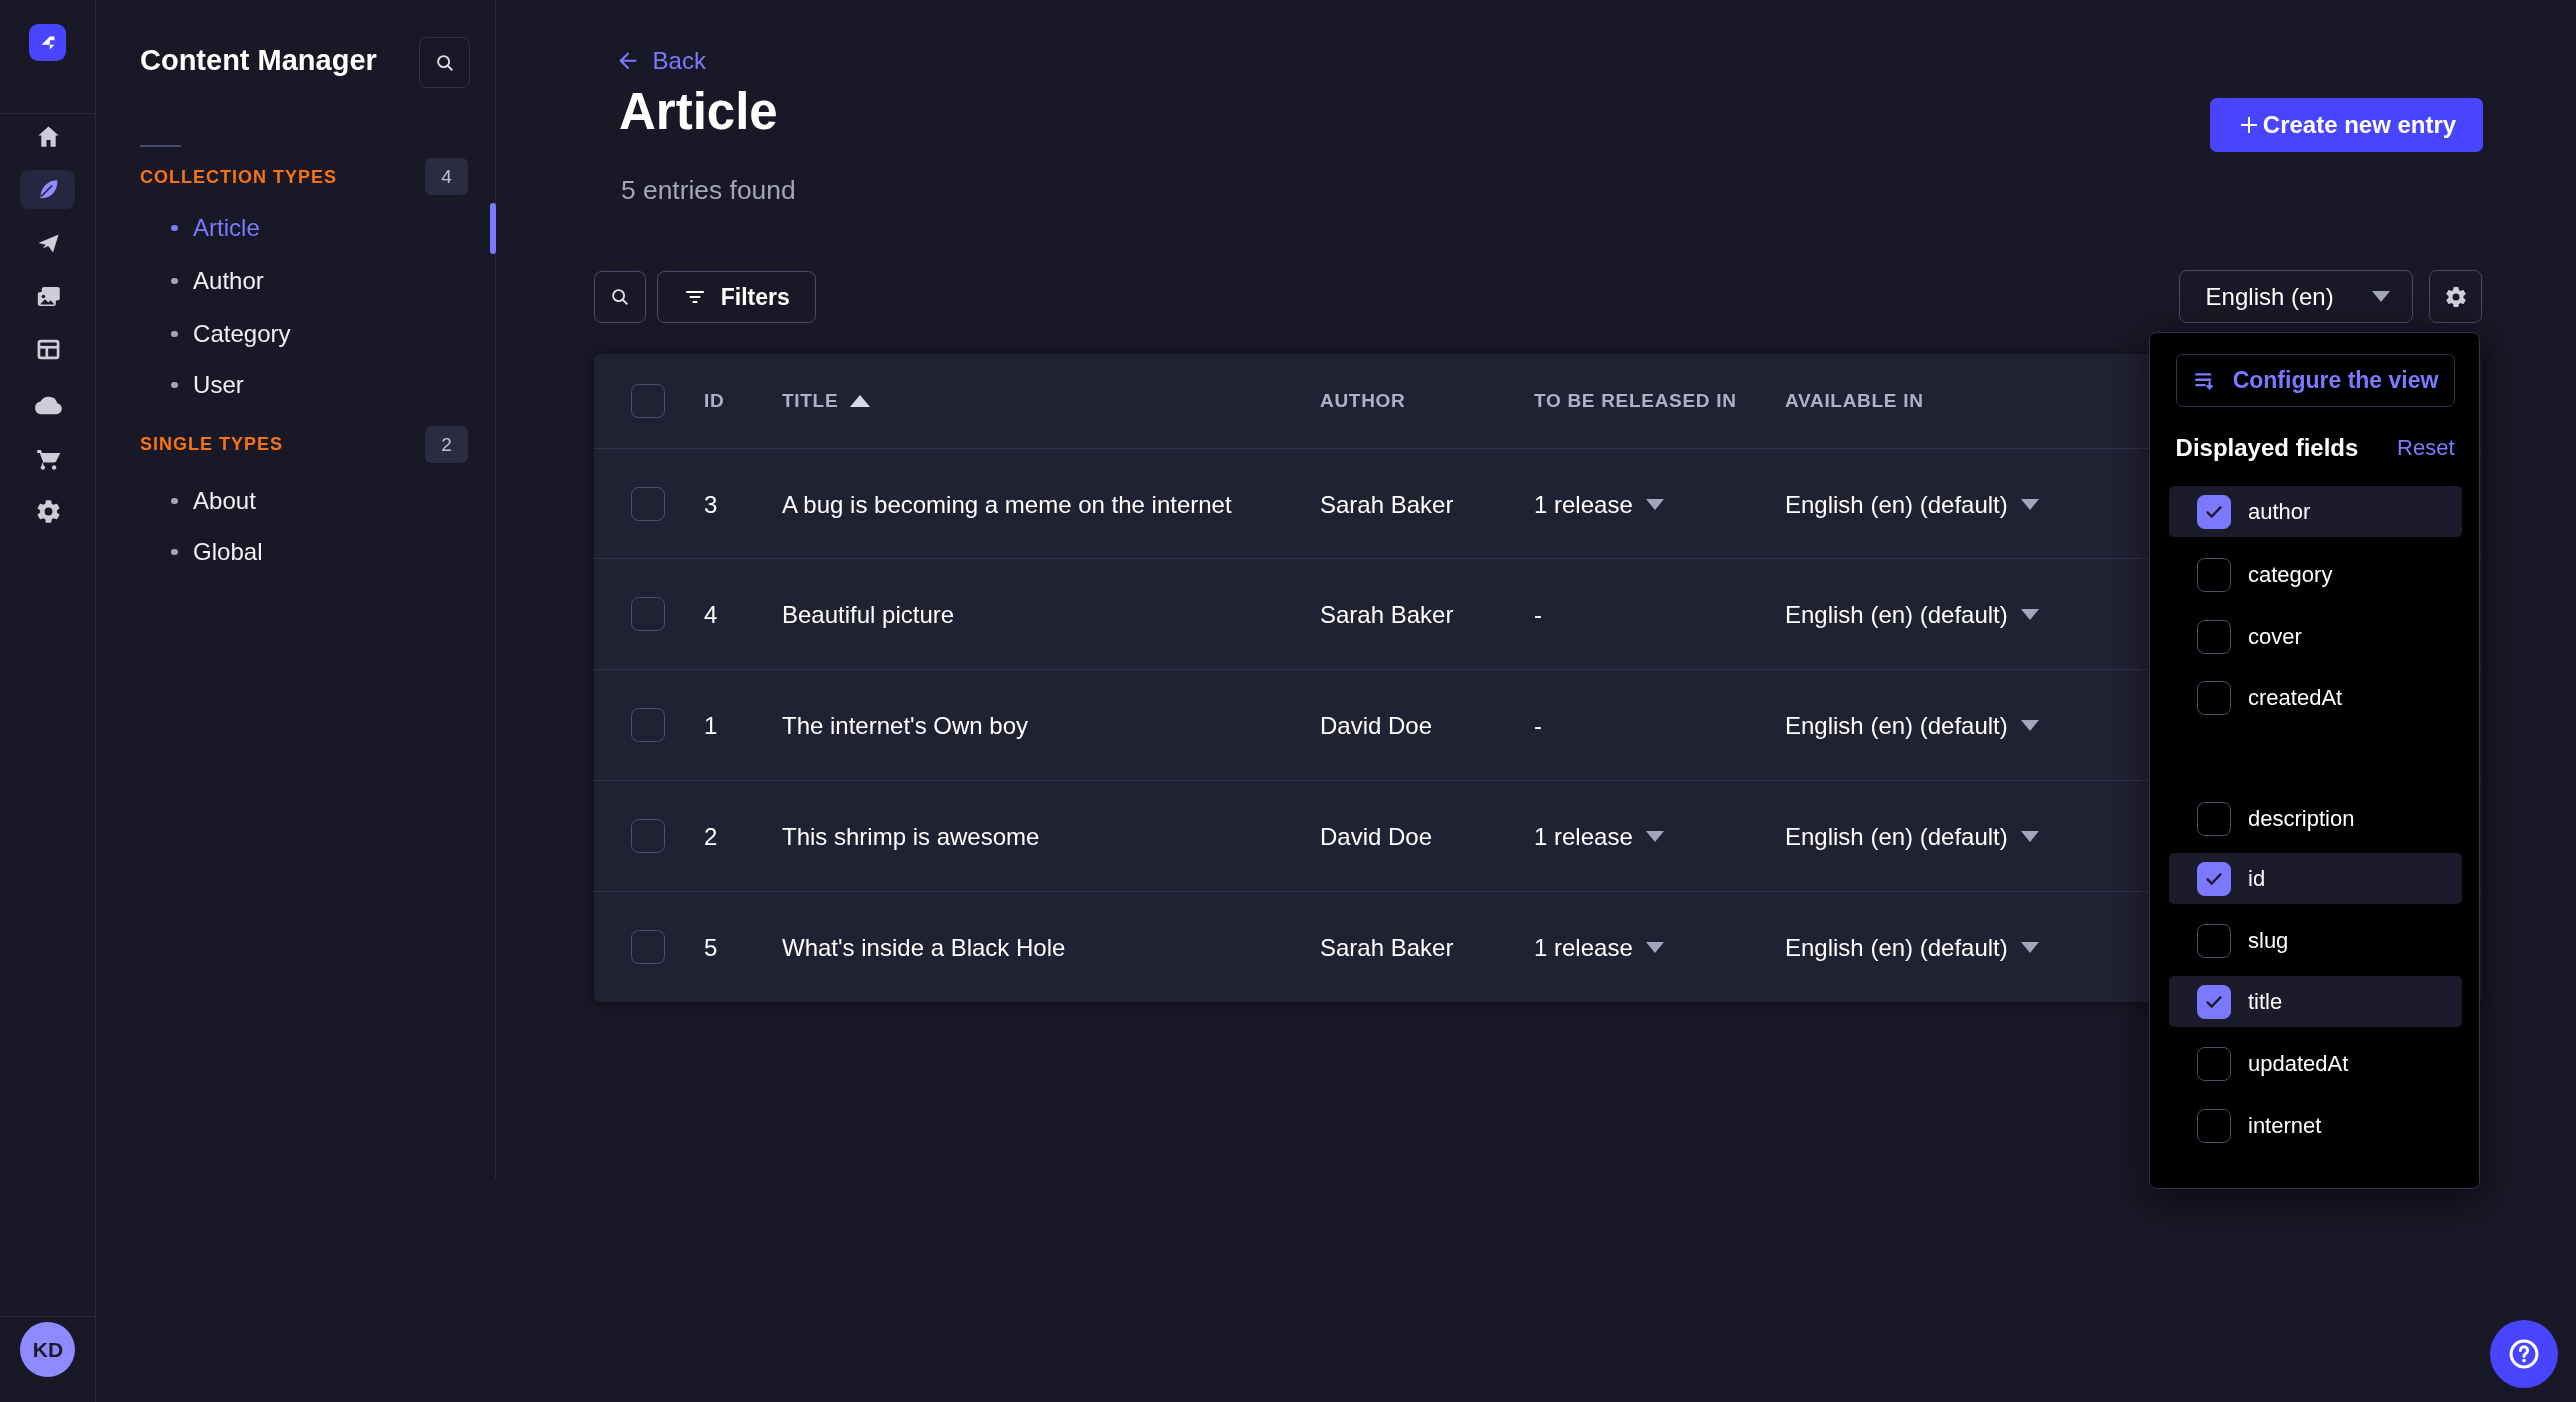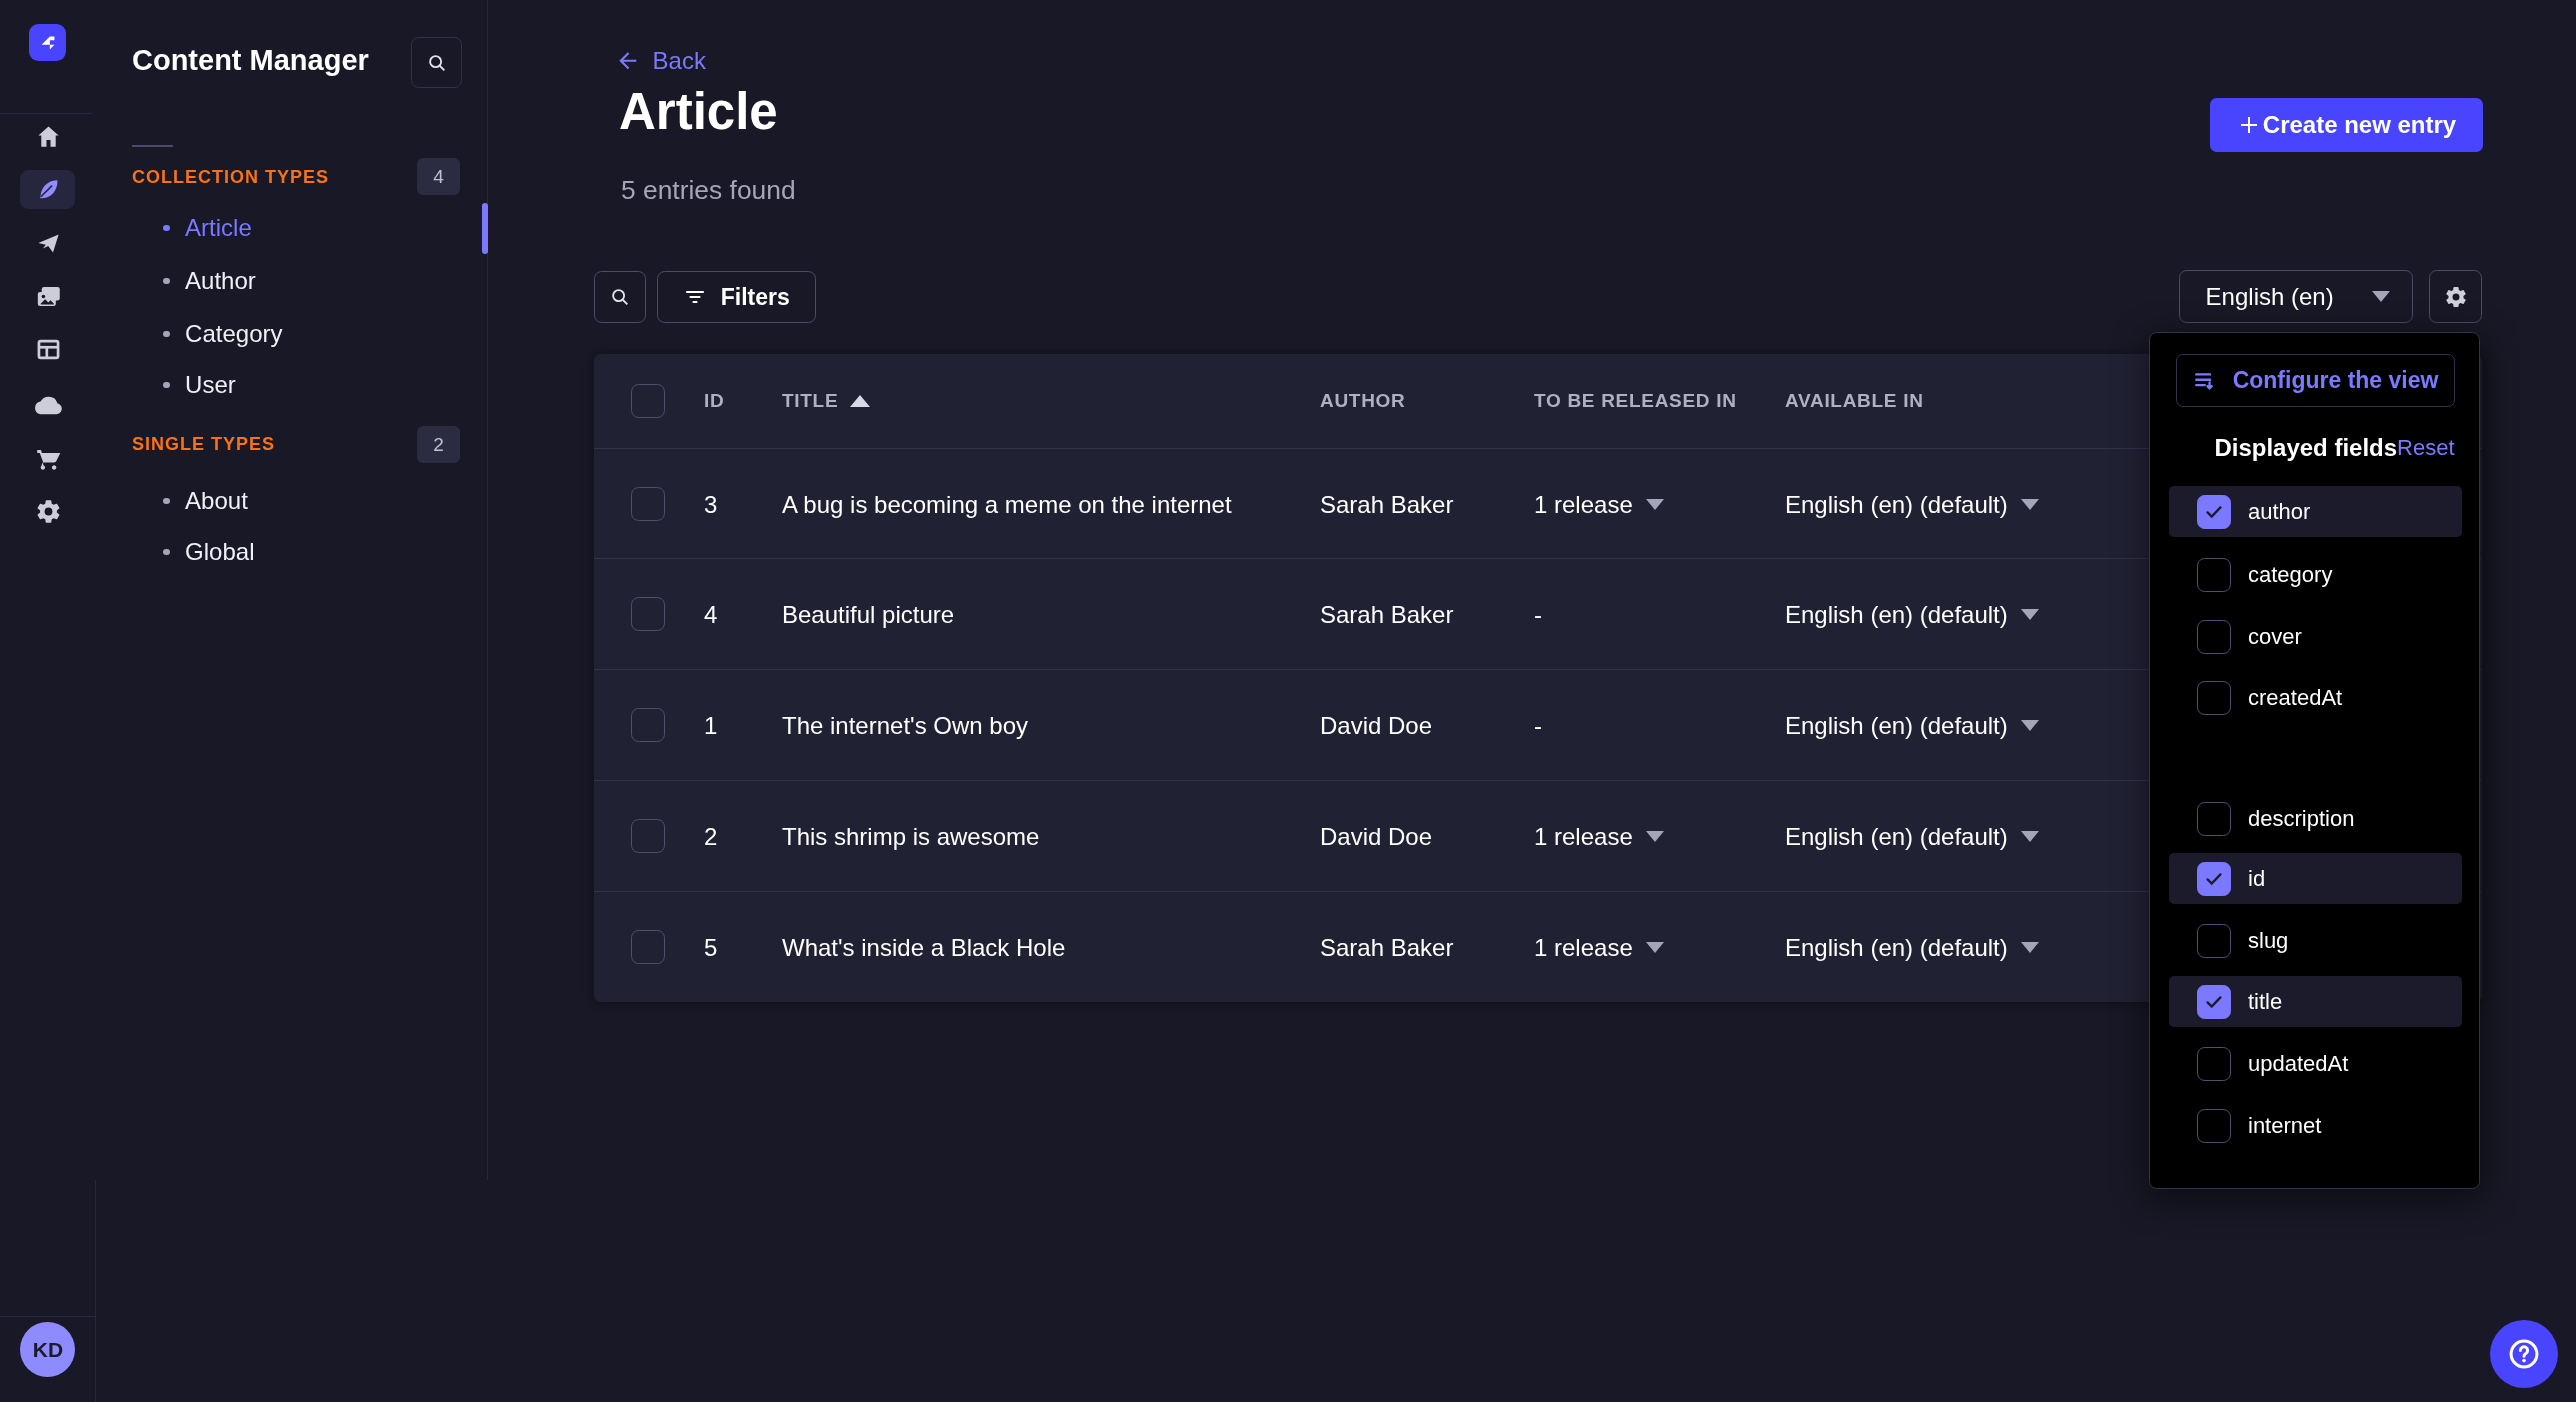--- a/index.html
+++ b/index.html
@@ -17,21 +17,21 @@
           border-radius:9.4px; background:#4945ff; display:flex; align-items:center; justify-content:center; }
   .rail-div { position:absolute; left:0; width:96px; height:0.9px; background:#272740; }
   .rail-icon { position:absolute; left:0; width:96px; display:flex; justify-content:center; color:#cdcdda; }
   .rail-active-box { position:absolute; left:20.4px; top:170px; width:55px; height:39px;
           border-radius:8.5px; background:#26263e; display:flex; align-items:center; justify-content:center; color:#918cff; }
   .avatar { position:absolute; left:20.4px; top:1322px; width:55px; height:55px; border-radius:50%;
           background:#8e8aff; color:#1b1b2c; font-size:21px; font-weight:700;
           display:flex; align-items:center; justify-content:center; }
 
   
-  .sidebar { position:absolute; left:92px; top:0; width:396px; height:1180px;
+  .sidebar { position:absolute; left:100px; top:0; width:396px; height:1180px;
           background:#181826; border-right:0.9px solid #272740; }
   .sb-title { position:absolute; left:40px; top:44px; font-size:29px; font-weight:700; color:#ffffff; }
   .sb-search { position:absolute; left:319px; top:37px; width:51px; height:51px; border-radius:7.7px;
           border:0.9px solid #32324d; display:flex; align-items:center; justify-content:center; color:#e2e2ec; background:transparent; }
   .sb-minidiv { position:absolute; left:40px; top:145px; width:41px; height:1.7px; background:#4a4a6a; }
   .sb-section { position:absolute; left:40px; font-size:18px; font-weight:700; letter-spacing:1px; color:#f97316; }
   .sb-badge { position:absolute; left:325px; width:43px; height:37px; border-radius:6px; background:#2b2b42;
           color:#c0c0d3; font-size:19px; display:flex; align-items:center; justify-content:center; }
   .sb-item { position:absolute; left:40px; width:324px; height:48px; display:flex; align-items:center; cursor:pointer; }
   .sb-bullet { width:6.8px; height:6.8px; border-radius:50%; background:#a5a5ba; margin-left:31px; }
@@ -76,21 +76,21 @@
   .thead .cbox { position:absolute; left:37px; top:30px; }
   .sort-asc { width:0; height:0; border-left:10.2px solid transparent; border-right:10.2px solid transparent;
           border-bottom:12px solid #d9d9e3; }
 
   
   .popover { position:absolute; left:2149px; top:332px; width:331px; height:857px; background:#000000;
           border:0.9px solid #32324d; border-radius:7.7px; box-shadow:0 8.5px 34px rgba(0,0,0,0.55); }
   .cfg-btn { position:absolute; left:25.6px; top:21px; width:279px; height:53px; border-radius:6.8px;
           border:0.9px solid #32324d; background:transparent; display:flex; align-items:center; justify-content:center;
           gap:15.3px; color:#7b79ff; font-size:23px; font-weight:600; cursor:pointer; }
-  .pop-head { position:absolute; left:25.6px; top:101px; width:279px; display:flex; align-items:center; justify-content:flex-end; }
+  .pop-head { position:absolute; left:25.6px; top:101px; width:279px; display:flex; align-items:center; justify-content:space-between; }
   .pop-head .hd { font-size:24px; font-weight:700; color:#fff; }
   .pop-head .reset { font-size:22px; color:#7b79ff; cursor:pointer; }
   .field-row { position:absolute; left:19px; width:293px; height:51px; border-radius:5.1px;
           display:flex; align-items:center; cursor:pointer; }
   .field-row.checked { background:#1b1b2c; }
   .field-row .fcb { margin-left:28px; width:34px; height:34px; border-radius:7.7px; border:0.9px solid #4f4f70;
           display:flex; align-items:center; justify-content:center; }
   .field-row.checked .fcb { background:#7b79ff; border-color:#7b79ff; }
   .field-row .flbl { margin-left:17px; font-size:22px; color:#fff; }
 

